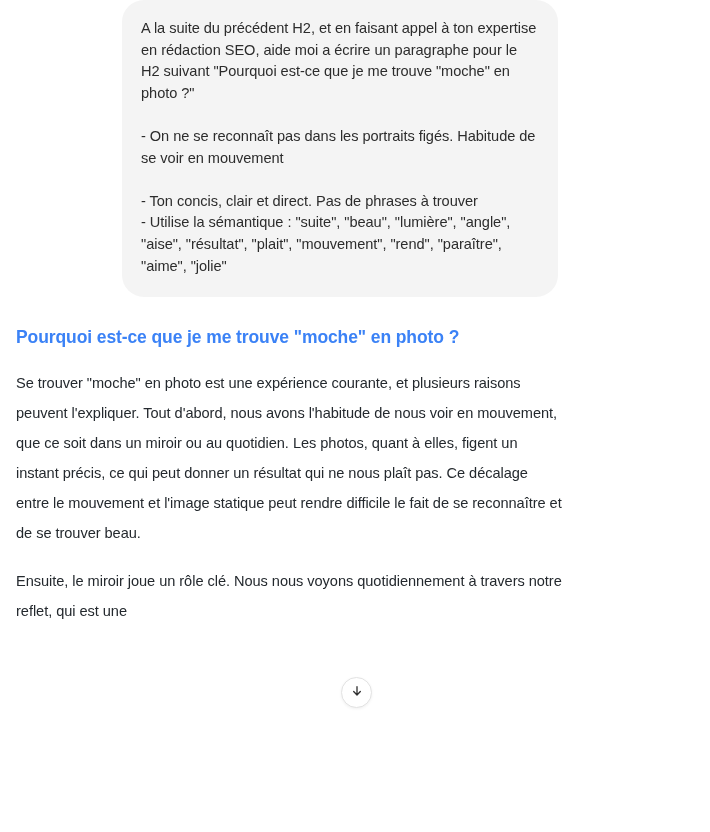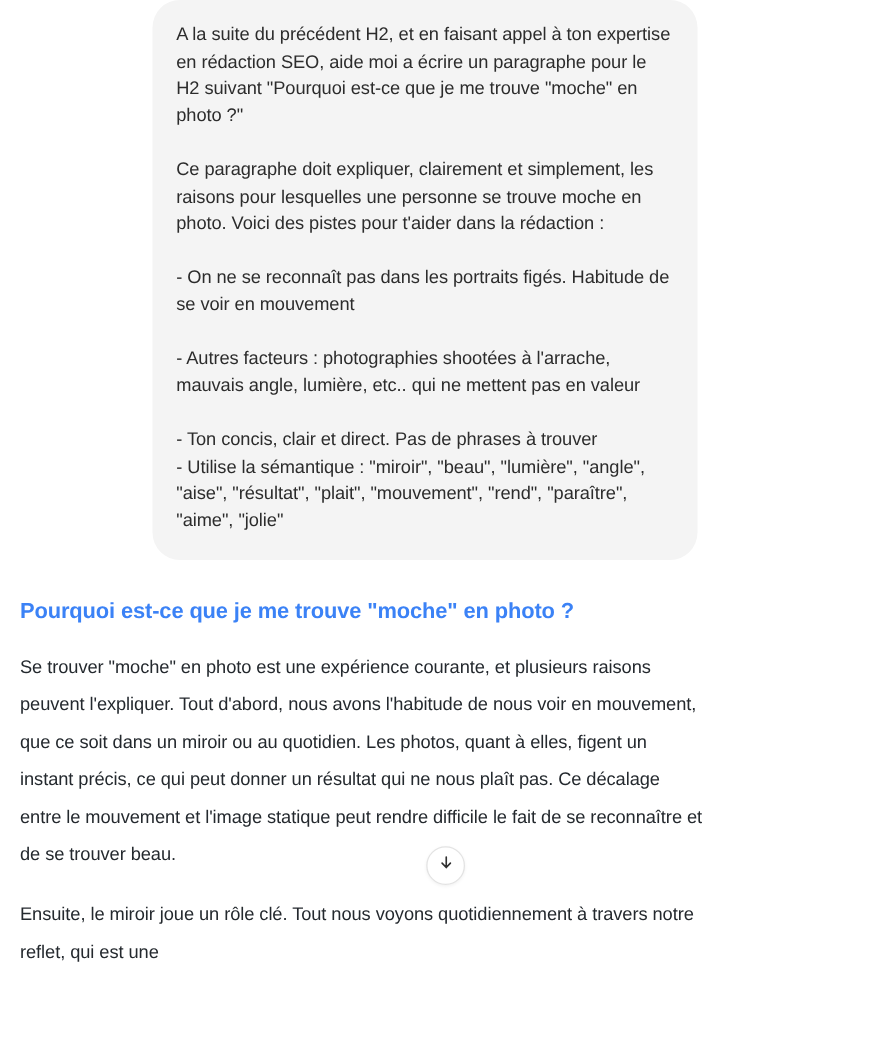--- a/index.html
+++ b/index.html
@@ -107,32 +107,30 @@
   }
 </style>
 </head>
 <body>
 
 <div id="conversation">
 
   <div class="user-row">
     <div class="user-bubble">
       <p>A la suite du précédent H2, et en faisant appel à ton expertise en rédaction SEO, aide moi a écrire un paragraphe pour le H2 suivant "Pourquoi est-ce que je me trouve "moche" en photo ?"</p>
-      <p>Ce paragraphe doit expliquer, clairement et simplement, les raisons pour lesquelles une personne se trouve moche en photo. Voici des pistes pour t'aider dans la rédaction :</p>
       <p>- On ne se reconnaît pas dans les portraits figés. Habitude de se voir en mouvement</p>
-      <p>- Autres facteurs : photographies shootées à l'arrache, mauvais angle, lumière, etc.. qui ne mettent pas en valeur</p>
       <p class="tight">- Ton concis, clair et direct. Pas de phrases à trouver</p>
-      <p class="tight">- Utilise la sémantique : "miroir", "beau", "lumière", "angle", "aise", "résultat", "plait", "mouvement", "rend", "paraître", "aime", "jolie"</p>
+      <p class="tight">- Utilise la sémantique : "suite", "beau", "lumière", "angle", "aise", "résultat", "plait", "mouvement", "rend", "paraître", "aime", "jolie"</p>
     </div>
   </div>
 
   <div class="assistant">
     <h2 class="answer-heading">Pourquoi est-ce que je me trouve "moche" en photo ?</h2>
     <p class="answer-para">Se trouver "moche" en photo est une expérience courante, et plusieurs raisons peuvent l'expliquer. Tout d'abord, nous avons l'habitude de nous voir en mouvement, que ce soit dans un miroir ou au quotidien. Les photos, quant à elles, figent un instant précis, ce qui peut donner un résultat qui ne nous plaît pas. Ce décalage entre le mouvement et l'image statique peut rendre difficile le fait de se reconnaître et de se trouver beau.</p>
-    <p class="answer-para">Ensuite, le miroir joue un rôle clé. Tout nous voyons quotidiennement à travers notre reflet, qui est une</p>
+    <p class="answer-para">Ensuite, le miroir joue un rôle clé. Nous nous voyons quotidiennement à travers notre reflet, qui est une</p>
   </div>
 
 </div>
 
 <div class="scroll-down-btn">
   <span>
     <svg width="14" height="14" viewBox="0 0 16 16" fill="none" xmlns="http://www.w3.org/2000/svg">
       <path d="M8 3 L8 12.2 M4.2 8.6 L8 12.6 L11.8 8.6" stroke="#303030" stroke-width="1.5" stroke-linecap="round" stroke-linejoin="round"></path>
     </svg>
   </span>

